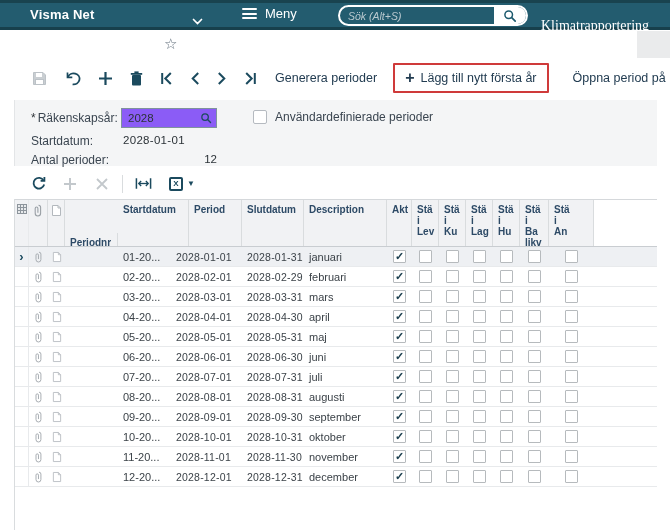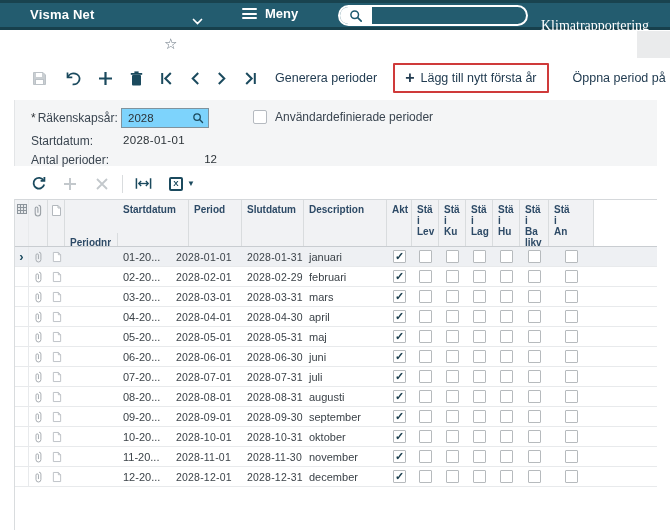--- a/index.html
+++ b/index.html
@@ -8,21 +8,21 @@
   .page { position:relative; width:670px; height:530px; background:#fff; overflow:hidden; }
 
   
   .topbar { position:absolute; left:0; top:0; width:670px; height:30px;
     background:#235c6f; border-top:3px solid #19434f; border-bottom:3px solid #17404c; }
   .topbar .brand { position:absolute; left:30px; top:4px; color:#fff; font-size:13px; font-weight:700; letter-spacing:.2px; cursor:pointer; }
   .topbar .chev { position:absolute; left:192px; top:9px; cursor:pointer; }
   .menu-group { position:absolute; left:242px; top:3px; display:flex; align-items:center; gap:8px; cursor:pointer; }
   .hamb { width:15px; height:11px; display:flex; flex-direction:column; justify-content:space-between; }
   .hamb i { display:block; height:2px; background:#fff; border-radius:1px; }
-  .menu-group .mlabel { color:#fff; font-size:13px; font-weight:700; }
+  .menu-group .mlabel { color:#fff; font-size:13px; font-weight:400; }
   .search-pill { position:absolute; left:338px; top:2px; width:190px; height:21px;
     border:2px solid #fff; border-radius:11px; display:flex; align-items:stretch; overflow:hidden; }
   .search-pill input { flex:1; min-width:0; background:transparent; border:none; outline:none;
     color:#e8eef0; font-size:10.5px; padding:0 8px; font-family:"Liberation Sans",sans-serif; }
   .search-pill input::placeholder { color:#b9c9cf; font-style:italic; }
   .search-btn { width:32px; background:#fff; display:flex; align-items:center; justify-content:center; cursor:pointer; }
   .topbar .ctx { position:absolute; left:541px; top:15px; color:#fff; font-size:14px; font-weight:400; cursor:pointer;font-family:Liberation Serif, serif; }
 
   
   .titlebar { position:absolute; left:0; top:30px; width:670px; height:28px; background:#fff; }
@@ -43,21 +43,21 @@
   .addyear .plus { color:#223c51; font-size:16px; font-weight:700; line-height:10px; }
   .addyear .albl { color:#223c51; font-size:12.5px; }
   .vdiv { width:1px; height:18px; background:#d9dcde; margin:0 4px; }
 
   
   .filterpanel { position:absolute; left:14px; top:100px; width:643px; height:66px;
     background:#f4f5f6; border-left:1px solid #e3e5e7; }
   .frow { position:absolute; left:0; width:100%; height:20px; }
   .flabel { position:absolute; left:16px; top:3px; font-size:12px; color:#3a4550; }
   .req { color:#30353a; margin-right:2px; }
-  .year-box { position:absolute; left:106px; top:0; width:88px; height:20px; background:#7dd3fc;
+  .year-box { position:absolute; left:106px; top:0; width:96px; height:20px; background:#8b5cf6;
     border:1px solid #7f929d; display:flex; align-items:center; }
   .year-box input { flex:1; min-width:0; border:none; outline:none; font-size:11.5px; color:#2c3338;
     padding:0 4px 0 6px; font-family:"Liberation Sans",sans-serif; background:transparent; }
   .year-box .mag { width:20px; display:flex; align-items:center; justify-content:center; cursor:pointer; }
   .fvalue { position:absolute; left:108px; top:3px; font-size:11.5px; color:#2c3338; letter-spacing:.3px; }
   .fvalue.num { left:106px; width:96px; text-align:right; letter-spacing:0; }
   .cbwrap { position:absolute; left:238px; top:2px; display:flex; align-items:flex-start; gap:8px; cursor:pointer; }
   .fcb { width:14px; height:14px; border:1px solid #b5bac0; border-radius:2px; background:#fff; }
   .cbwrap .cblabel { font-size:12px; color:#3a4550; }
 
@@ -109,20 +109,21 @@
     </span>
     <div class="menu-group">
       <span class="hamb">
           <i></i>
           <i></i>
           <i></i>
         </span>
       <span class="mlabel">Meny</span>
     </div>
     <div class="search-pill">
+      <input type="text" placeholder="Sök (Alt+S)" style="">
       <span class="search-btn">
         <svg width="14" height="14" viewBox="0 0 14 14">
             <circle cx="5.7" cy="5.7" r="3.8" fill="none" stroke="#1d5a6e" stroke-width="1.5"></circle>
             <line x1="8.7" y1="8.7" x2="12.2" y2="12.2" stroke="#1d5a6e" stroke-width="1.7" stroke-linecap="round"></line>
           </svg>
       </span>
     </div>
     <span class="ctx">Klimatrapportering</span>
   </div>
 

